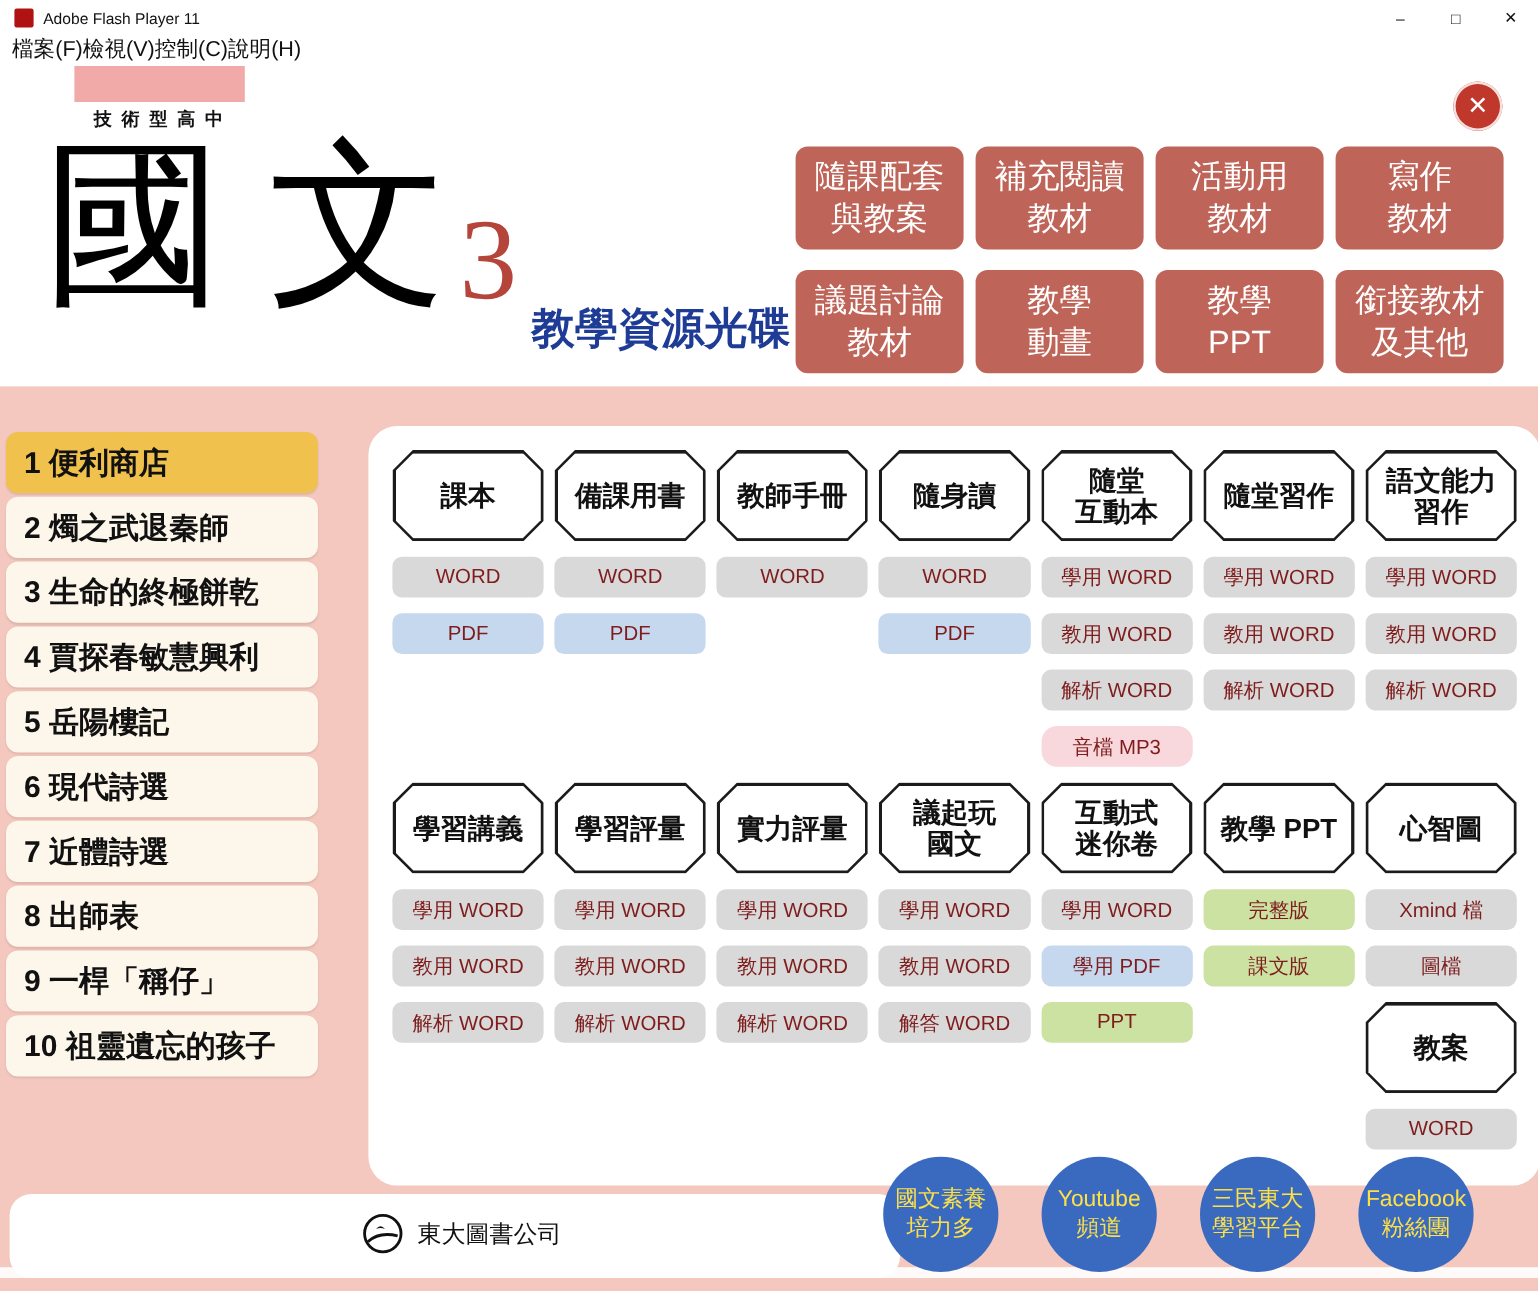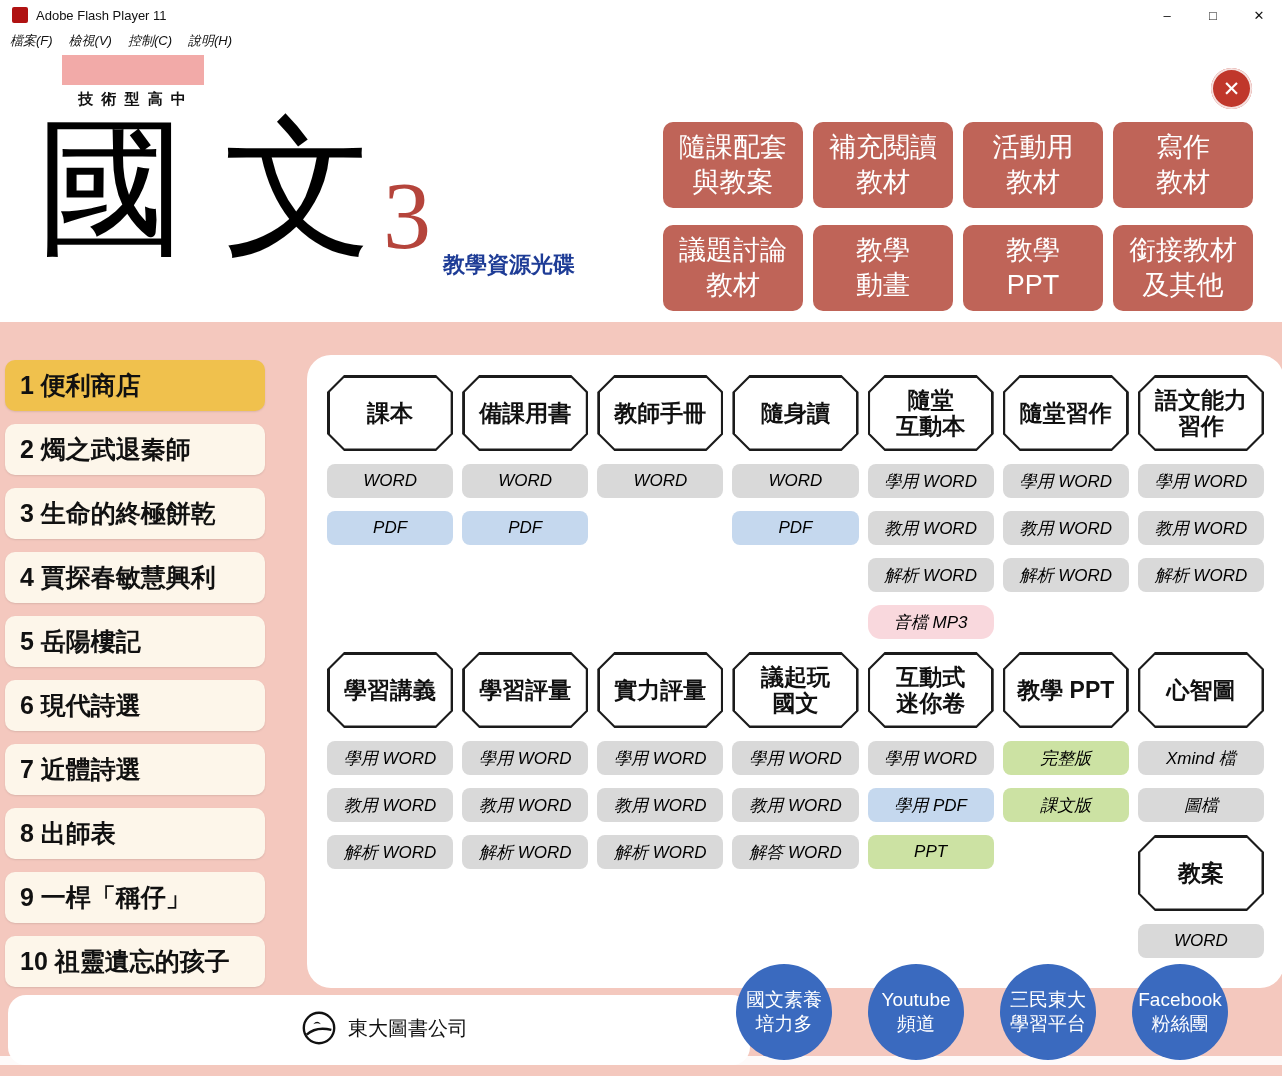--- a/index.html
+++ b/index.html
@@ -4,69 +4,69 @@
 <style>
   html,body{margin:0;padding:0;}
   body{width:1282px;height:1076px;position:relative;overflow:hidden;background:#fff;
        font-family:"Liberation Sans","DejaVu Sans",sans-serif;color:#111;}
   
   .titlebar{height:30px;display:flex;align-items:center;background:#fff;padding-left:12px;}
   .flash-icon{width:16px;height:16px;background:#b01212;border-radius:2px;margin-right:8px;flex-shrink:0;}
   .win-title{font-size:13px;}
   .win-controls{margin-left:auto;display:flex;}
   .win-btn{width:46px;height:30px;display:flex;align-items:center;justify-content:center;font-size:13px;cursor:pointer;}
-  .menubar{height:22px;display:flex;align-items:center;gap:16px;padding-left:10px;font-size:13px;background:#fff;font-style:italic;}
+  .menubar{height:22px;display:flex;align-items:center;gap:0;padding-left:10px;font-size:18px;background:#fff;}
   .menu-item{cursor:pointer;}
   
   .stage{position:absolute;top:52px;left:0;width:1282px;height:1024px;background:#fff;overflow:hidden;}
   .main-bg{position:absolute;top:270px;left:0;width:100%;height:754px;background:var(--bg-salmon,#f4c8be);}
   
   .banner{position:absolute;left:62px;top:3px;width:142px;height:30px;background:var(--banner-pink,#f2aaa8);}
   .school{position:absolute;left:48px;top:38px;width:170px;text-align:center;font-size:15px;font-weight:600;letter-spacing:2px;}
   .big-title{position:absolute;left:36px;top:58px;font-family:"Liberation Serif","DejaVu Serif",serif;
              font-size:150px;line-height:1.05;letter-spacing:0.25em;color:#000;}
   .volume{position:absolute;left:383px;top:116px;font-family:"Liberation Serif","DejaVu Serif",serif;
           font-size:96px;line-height:1;color:var(--title-red,#b5443b);}
-  .subtitle{position:absolute;left:443px;top:198px;font-size:22px;font-weight:700;color:var(--navy,#1e3c96);}
+  .subtitle{position:absolute;left:443px;top:198px;font-size:36px;font-weight:700;color:var(--navy,#1e3c96);}
   .exit{position:absolute;left:1211px;top:16px;width:41px;height:41px;border-radius:50%;background:#c0372b;
         color:#fff;display:flex;align-items:center;justify-content:center;font-size:21px;font-weight:bold;
         cursor:pointer;box-shadow:inset 0 0 0 2px rgba(255,255,255,.85);}
   .cat-grid{position:absolute;left:663px;top:70px;display:grid;grid-template-columns:repeat(4,140px);
             grid-auto-rows:86px;gap:17px 10px;}
   .cat-btn{background:var(--brand-red,#bf6458);border-radius:10px;color:#fff;display:flex;align-items:center;
            justify-content:center;text-align:center;font-size:27px;line-height:1.3;white-space:pre-line;cursor:pointer;}
   
-  .sidebar{position:absolute;left:5px;top:308px;width:260px;display:flex;flex-direction:column;gap:13px;z-index:3;}
+  .sidebar{position:absolute;left:5px;top:308px;width:260px;display:flex;flex-direction:column;gap:3px;z-index:3;}
   .side-item{height:51px;background:var(--cream,#fdf6ea);border-radius:10px;display:flex;align-items:center;
              padding-left:15px;font-size:25px;font-weight:700;cursor:pointer;box-shadow:0 1px 2px rgba(0,0,0,.10);flex-shrink:0;}
   .side-item.active{background:var(--active-yellow,#f0c14d);}
   
   .panel{position:absolute;left:285px;top:303px;width:977px;height:633px;background:#fff;border-radius:24px;
          padding:20px;box-sizing:border-box;z-index:1;margin-left:22px;}
   .res-grid{display:grid;grid-template-columns:repeat(7,1fr);column-gap:9px;align-items:start;}
   .row2{margin-top:13px;}
   .col{display:flex;flex-direction:column;gap:13px;}
   .oct{position:relative;height:76px;background:#1b1b1b;flex-shrink:0;cursor:pointer;
        clip-path:polygon(17px 0,calc(100% - 17px) 0,100% 17px,100% calc(100% - 17px),calc(100% - 17px) 100%,17px 100%,0 calc(100% - 17px),0 17px);}
   .oct-in{position:absolute;inset:2.5px;background:#fff;display:flex;align-items:center;justify-content:center;
           text-align:center;font-size:23px;font-weight:600;line-height:1.15;white-space:pre-line;
           clip-path:polygon(15px 0,calc(100% - 15px) 0,100% 15px,100% calc(100% - 15px),calc(100% - 15px) 100%,15px 100%,0 calc(100% - 15px),0 15px);}
   .file{height:34px;border-radius:8px;display:flex;align-items:center;justify-content:center;font-size:17px;
-        color:#000000;cursor:pointer;flex-shrink:0;background:var(--file-gray,#d9d9d9);font-style:italic;}
+        color:#7f1d1d;cursor:pointer;flex-shrink:0;background:var(--file-gray,#d9d9d9);}
   .file.word{background:var(--file-gray,#d9d9d9);}
   .file.pdf{background:var(--file-blue,#c5d8ee);}
   .file.mp3{background:var(--file-pink,#f9d8dd);border-radius:13px;}
   .file.ppt{background:var(--file-green,#cce2a3);}
   
   .footer-bar{position:absolute;left:8px;top:943px;width:742px;height:70px;background:#fff;border-radius:18px;z-index:2;}
   .stripe{position:absolute;left:0;top:1004px;width:1282px;height:9px;background:#fff;opacity:.9;z-index:2;}
   .publisher{position:absolute;left:300px;top:957px;display:flex;align-items:center;gap:10px;z-index:5;}
   .publisher-name{font-family:"Liberation Serif","DejaVu Serif",serif;font-size:20px;font-weight:400;}
   .links{position:absolute;left:736px;top:912px;display:flex;gap:36px;z-index:6;}
-  .circle{width:96px;height:96px;border-radius:50%;background:var(--link-blue,#3a6abf);color:#ffffff;display:flex;
+  .circle{width:96px;height:96px;border-radius:50%;background:var(--link-blue,#3a6abf);color:#fde047;display:flex;
           align-items:center;justify-content:center;text-align:center;font-size:19px;line-height:1.25;
           white-space:pre-line;cursor:pointer;flex-shrink:0;}
 </style>
 </head>
 <body>
 
 <div class="titlebar">
   <span class="flash-icon"></span>
   <span class="win-title">Adobe Flash Player 11</span>
   <div class="win-controls">

